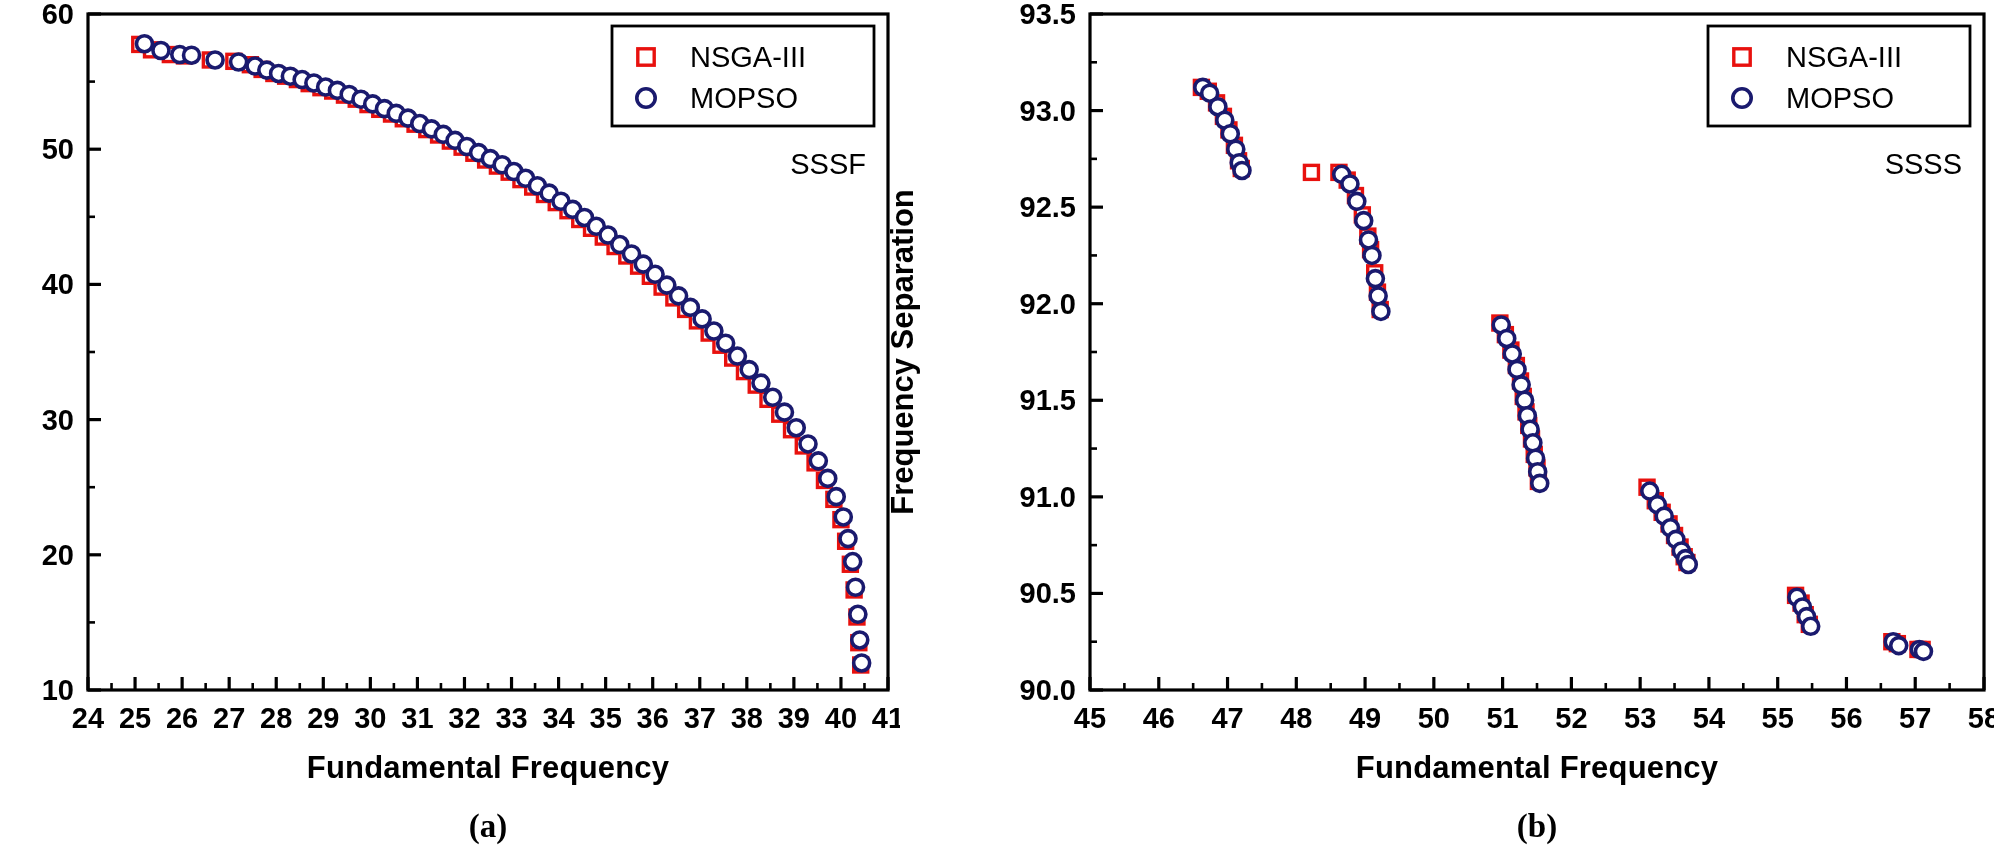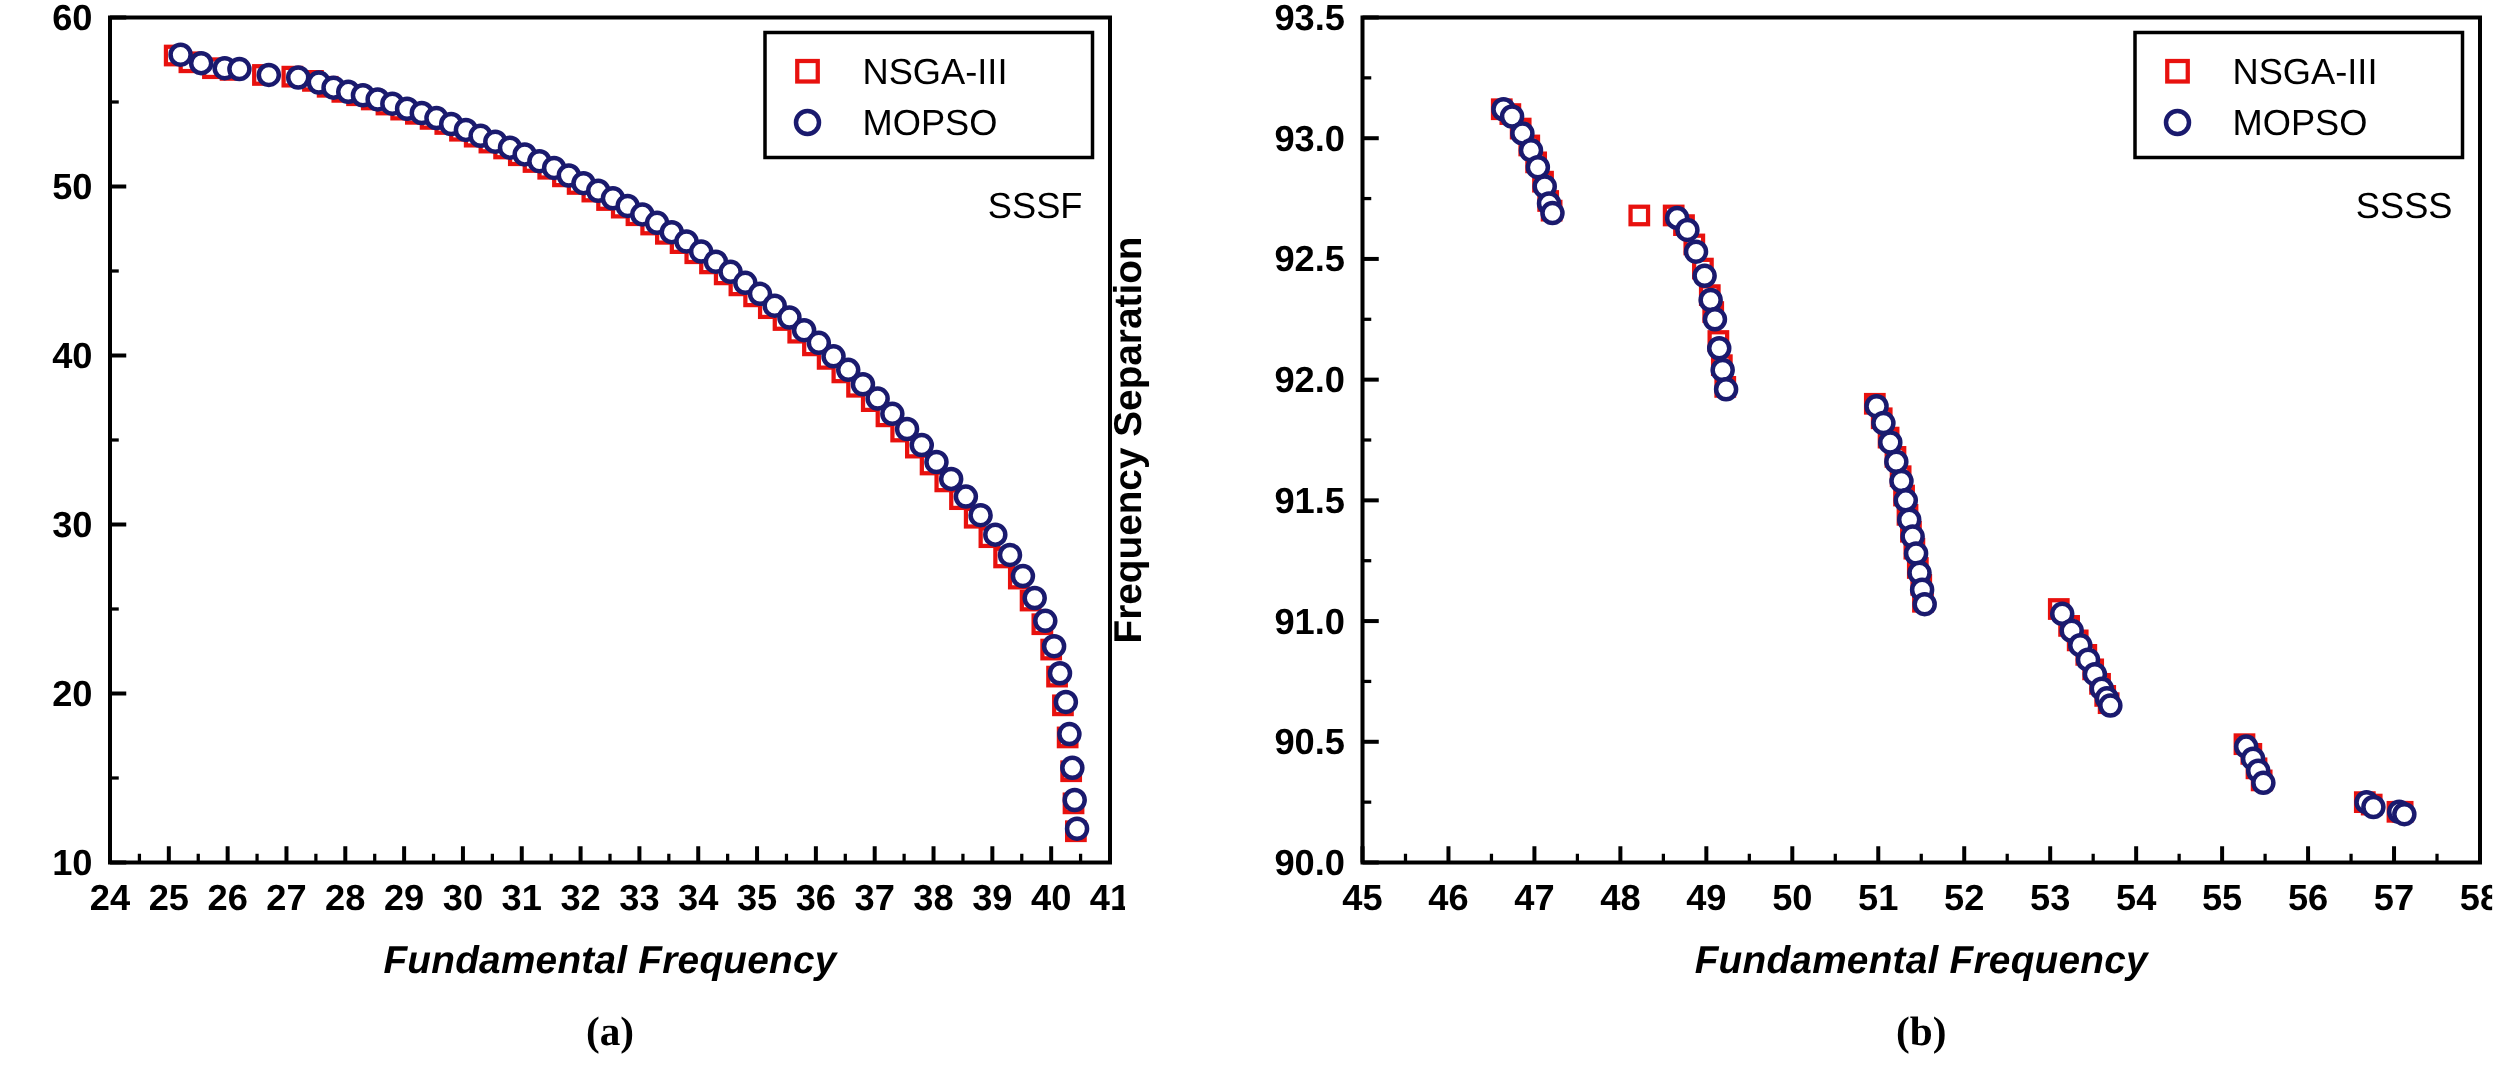--- a/index.html
+++ b/index.html
@@ -22,21 +22,21 @@
   #panel-b { left: 940px; width: 1054px; }
 
   .plot-svg { display: block; }
 
   .axis-title {
     position: absolute;
     font-weight: bold;
     color: #000;
     white-space: nowrap;
   }
-  .xaxis-title { font-size: 31px; letter-spacing: .2px; font-style: italic; }
+  .xaxis-title { font-size: 31px; letter-spacing: .2px; }
   .yaxis-title {
     font-size: 31px;
     transform-origin: 50% 50%;
     transform: rotate(-90deg);
   }
   .subfig-label {
     position: absolute;
     font-family: "Liberation Serif", serif;
     font-weight: bold;
     font-size: 33px;

